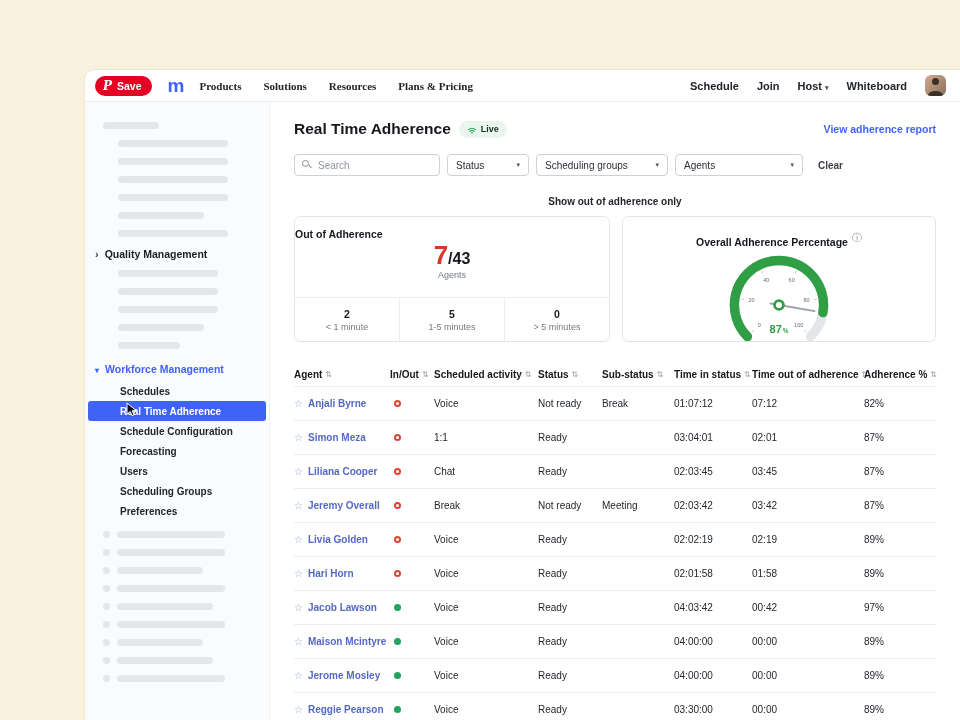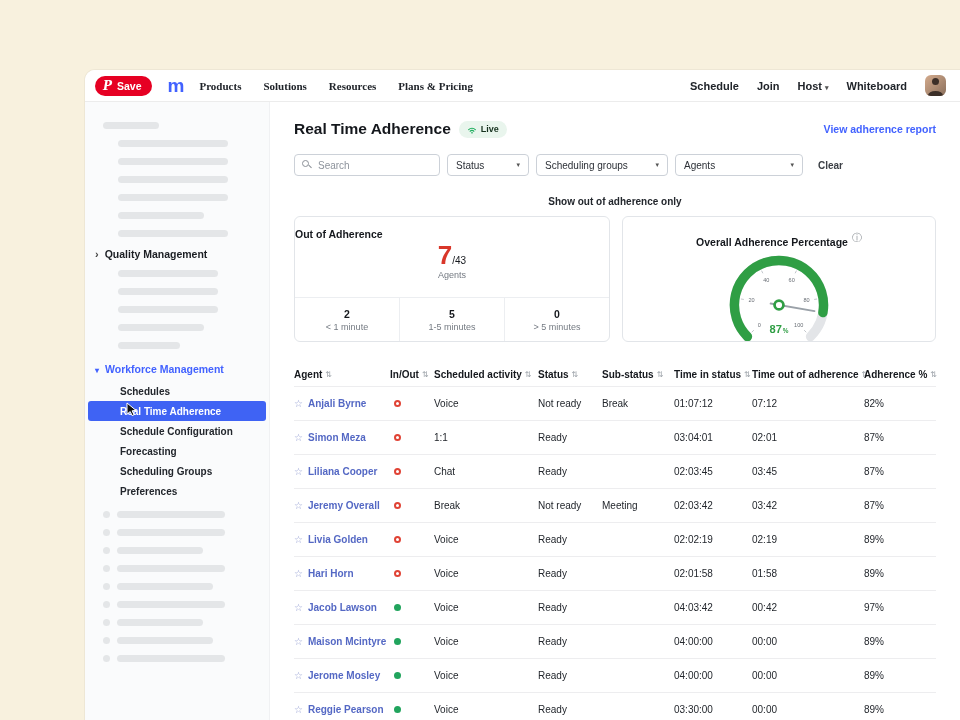--- a/index.html
+++ b/index.html
@@ -63,21 +63,21 @@
   .toggle{width:26px;height:14px;border-radius:7px;background:#9aa2ac;position:relative;cursor:pointer;}
   .knob{position:absolute;left:2px;top:2px;width:10px;height:10px;border-radius:50%;background:#fff;}
   .toggle-label{font-size:10px;font-weight:600;color:#23272d;}
 
   .cards{margin-top:14px;display:flex;gap:12px;height:126px;}
   .card{border:1px solid #e2e5e9;border-radius:6px;background:#fff;}
   .card.ooa{width:316px;display:flex;flex-direction:column;}
   .card-title{font-size:10.5px;font-weight:700;color:#15181d;margin-top:11px;}
   .big-row{text-align:center;margin-top:2px;line-height:1;}
   .big{font-size:26px;font-weight:800;color:var(--red);}
-  .den{font-size:10px;font-weight:400;color:#15181d;}
+  .den{font-size:16px;font-weight:700;color:#15181d;}
   .agents-label{text-align:center;font-size:9px;color:#747a82;margin-top:2px;}
   .ooa-footer{border-top:1px solid #eceef1;margin-top:auto;display:flex;height:44px;}
   .ooa-col{flex:1;display:flex;flex-direction:column;align-items:center;justify-content:center;gap:2px;}
   .ooa-col + .ooa-col{border-left:1px solid #eceef1;}
   .ooa-val{font-size:10.5px;font-weight:700;color:#15181d;}
   .ooa-lab{font-size:9px;color:#747a82;}
   .card.gcard{flex:1;display:flex;flex-direction:column;align-items:center;position:relative;}
   .gtitle{display:flex;align-items:center;gap:4px;margin-top:11px;}
   .info{font-size:10px;color:#8c9196;cursor:pointer;line-height:1;}
   .gauge-svg{height:96px;margin-top:-3px;}
@@ -149,20 +149,21 @@
 
     <div class="side-sub">Schedules</div>
     <div class="side-sub selected">
       <span>Real Time Adherence</span>
       <svg class="cursor" viewBox="0 0 12 15">
         <path d="M1 1 L1 12.2 L4.2 9.6 L6.1 13.6 L8 12.7 L6.1 8.8 L10 8.4 Z" fill="#101114" stroke="#fff" stroke-width="1"></path>
       </svg>
     </div>
     <div class="side-sub">Schedule Configuration</div>
     <div class="side-sub">Forecasting</div>
+    <div class="side-sub">Users</div>
     <div class="side-sub">Scheduling Groups</div>
     <div class="side-sub">Preferences</div>
 
     <div style="height:10px"></div>
     <div class="skrow">
         <div class="sk" style="width:7px"></div>
         <div class="sk" style="width:108px"></div>
       </div>
     <div class="skrow">
         <div class="sk" style="width:7px"></div>

